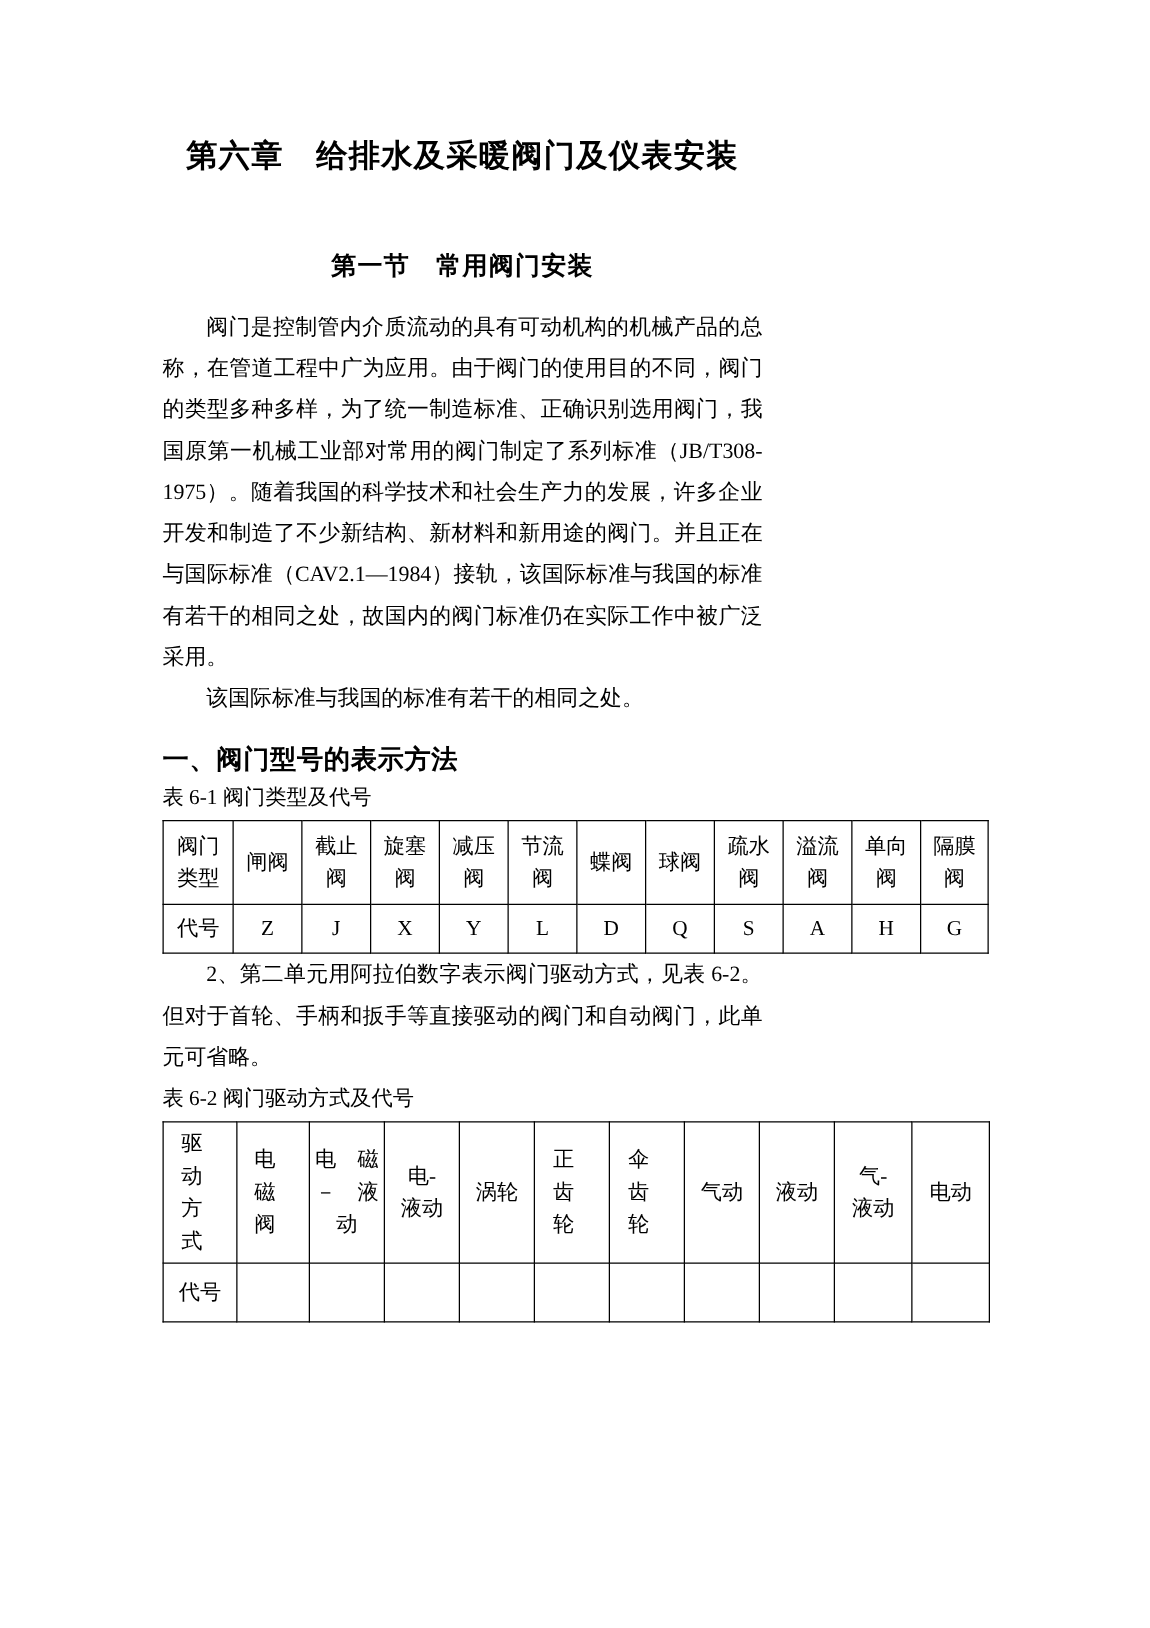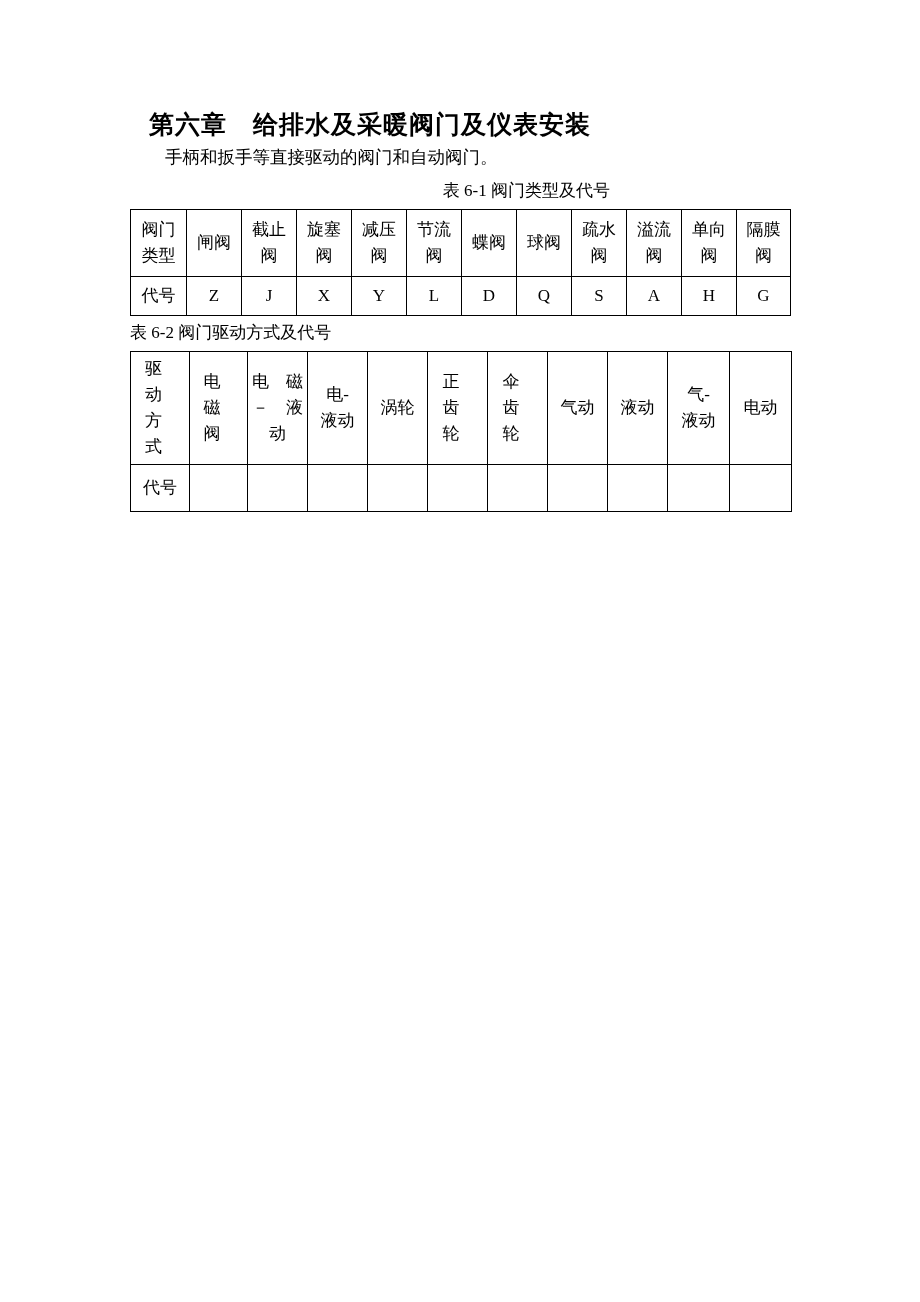--- a/index.html
+++ b/index.html
@@ -56,21 +56,21 @@
     line-height: 33px;
     text-align: justify;
     text-justify: inter-ideograph;
     text-indent: 2em;
   }
   p.body.first { margin-top: 19px; }
 
   
   .table-caption {
     margin: 2px 0 3px 0;
-    text-align: right;
+    text-align: left;
     font-size: 17px;
     line-height: 30px;
   }
   .caption-6-2 { text-align: left; }
 
   
   table.doc-table {
     border-collapse: collapse;
     width: 659px;
     table-layout: fixed;
@@ -98,24 +98,27 @@
   }
   .cellwrap { display: block; }
 </style>
 </head>
 <body>
 
 <div class="page">
 
   <h1 class="chapter-title">第六章　给排水及采暖阀门及仪表安装</h1>
 
-
-
-  <p class="body">手柄和扳手等直接驱动的阀门和自动阀门。</p>
-
+  <h2 class="section-title">第一节　常用阀门安装</h2>
+
+  <p class="body first">阀门是控制管内介质流动的具有可动机构的机械产品的总称，在管道工程中广为应用。由于阀门的使用目的不同，阀门的类型多种多样，为了统一制造标准、正确识别选用阀门，我国原第一机械工业部对常用的阀门制定了系列标准（JB/T308-1975）。随着我国的科学技术和社会生产力的发展，许多企业开发和制造了不少新结构、新材料和新用途的阀门。并且正在与国际标准（CAV2.1—1984）接轨，该国际标准与我国的标准有若干的相同之处，故国内的阀门标准仍在实际工作中被广泛采用。</p>
+
+  <p class="body">该国际标准与我国的标准有若干的相同之处。</p>
+
+  <h3 class="sub-heading">一、阀门型号的表示方法</h3>
 
 
 
   <div class="table-caption">表 6-1  阀门类型及代号</div>
 
   <table class="doc-table t61">
     <colgroup>
       <col style="width:56px">
       <col style="width:55px">
         <col style="width:55px">
@@ -187,20 +190,21 @@
         <td class="code">D</td>
         <td class="code">Q</td>
         <td class="code">S</td>
         <td class="code">A</td>
         <td class="code">H</td>
         <td class="code">G</td>
       </tr>
     </tbody>
   </table>
 
+  <p class="body">2、第二单元用阿拉伯数字表示阀门驱动方式，见表 6-2。但对于首轮、手柄和扳手等直接驱动的阀门和自动阀门，此单元可省略。</p>
 
   <div class="table-caption caption-6-2">表 6-2  阀门驱动方式及代号</div>
 
   <table class="doc-table t62">
     <colgroup>
       <col style="width:59px">
       <col style="width:58px">
         <col style="width:60px">
         <col style="width:60px">
       <col style="width:60px">

